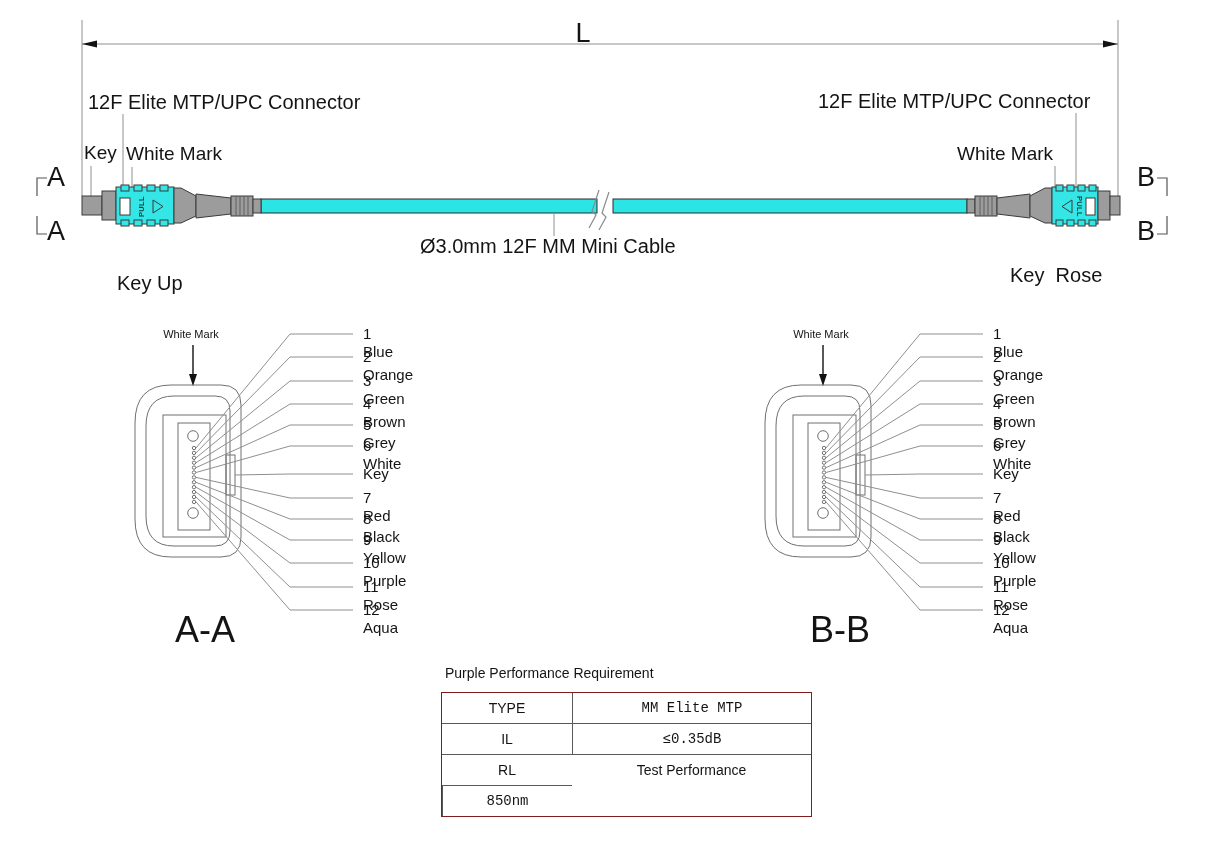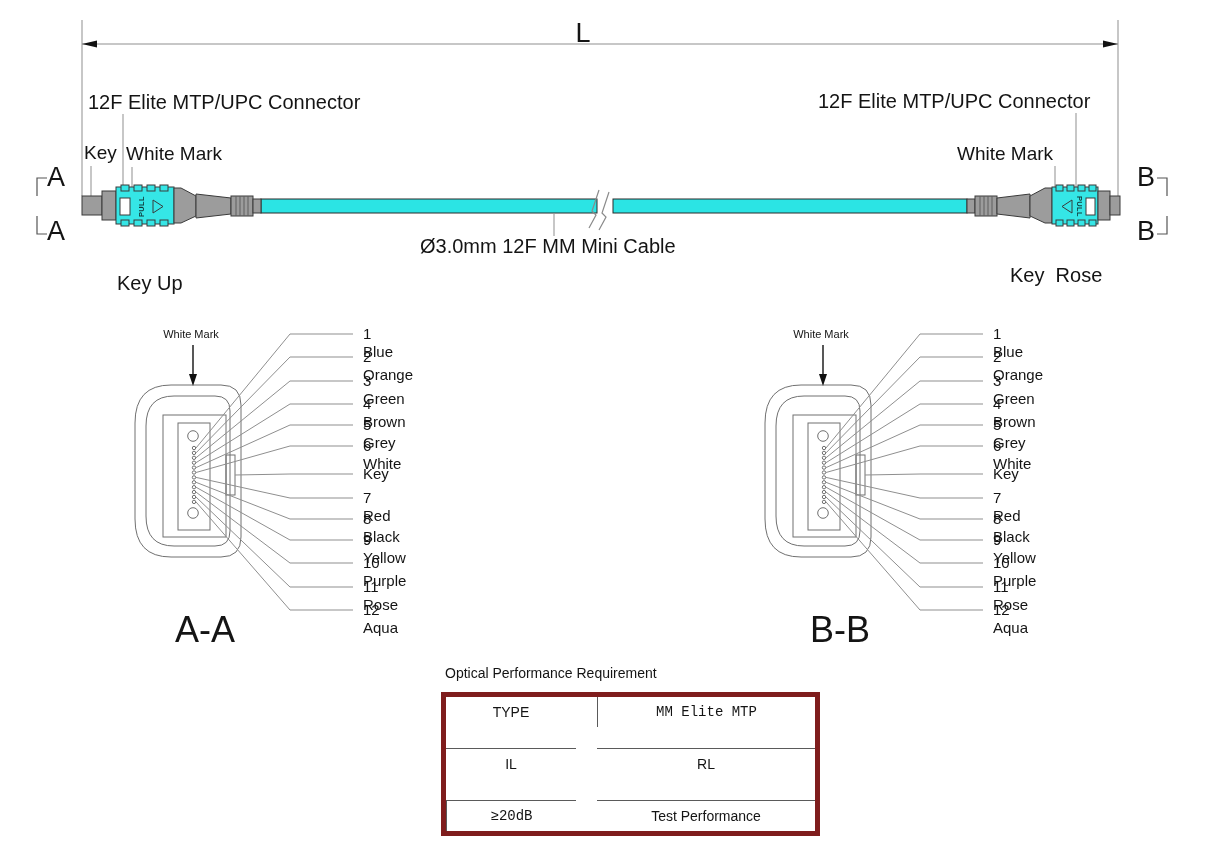--- a/index.html
+++ b/index.html
@@ -14,22 +14,22 @@
   .f-key{font-size:20px;white-space:pre;}
   .f-cable{font-size:20px;}
   .f-wm{font-size:11px;}
   .f-fiber{font-size:15px;line-height:18px;}
   .f-title{font-size:36px;}
   .pull{position:absolute;width:28px;height:13px;font-size:7.5px;font-weight:bold;
         letter-spacing:.4px;text-align:center;line-height:13px;color:#103a3a;}
   .rotL{transform:rotate(-90deg);}
   .rotR{transform:rotate(90deg);}
   .fiber-col div{position:absolute;left:0;}
-  .tbl{position:absolute;left:441px;top:692px;width:369px;border:5px solid #7f1d1d;
-       display:grid;grid-template-columns:130px 1fr;gap:21px;}
+  .tbl{position:absolute;left:441px;top:692px;width:369px;border:1px solid #7f1d1d;
+       display:grid;grid-template-columns:130px 1fr;}
   .tbl .cell{height:30px;line-height:30px;text-align:center;font-size:14px;
              border-top:1px solid #5a5a5a;}
   .tbl .r0{border-top:none;}
   .tbl .val{border-left:1px solid #5a5a5a;font-family:Liberation Mono, monospace;}
   svg{display:block;}
 </style>
 </head>
 <body>
 
 <div class="canvas">
@@ -259,24 +259,25 @@
     <div style="top:437px;">6 White</div>
     <div style="top:465px;">Key</div>
     <div style="top:489px;">7 Red</div>
     <div style="top:510px;">8 Black</div>
     <div style="top:531px;">9 Yellow</div>
     <div style="top:554px;">10 Purple</div>
     <div style="top:578px;">11 Rose</div>
     <div style="top:601px;">12 Aqua</div>
   </div>
 
-  <div class="lbl" style="left:445px;top:666px;font-size:14px;">Optical Performance Requirement</div>
+  <div class="lbl" style="left:445px;top:666px;font-size:14px;">Purple Performance Requirement</div>
 
   <div class="tbl">
     <div class="cell r0">TYPE</div>
     <div class="cell r0 val">MM Elite MTP</div>
     <div class="cell">IL</div>
+    <div class="cell val">≤0.35dB</div>
     <div class="cell">RL</div>
-    <div class="cell val">≥20dB</div>
     <div class="cell">Test Performance</div>
+    <div class="cell val">850nm</div>
   </div>
 
 </div>
 
 </body></html>

